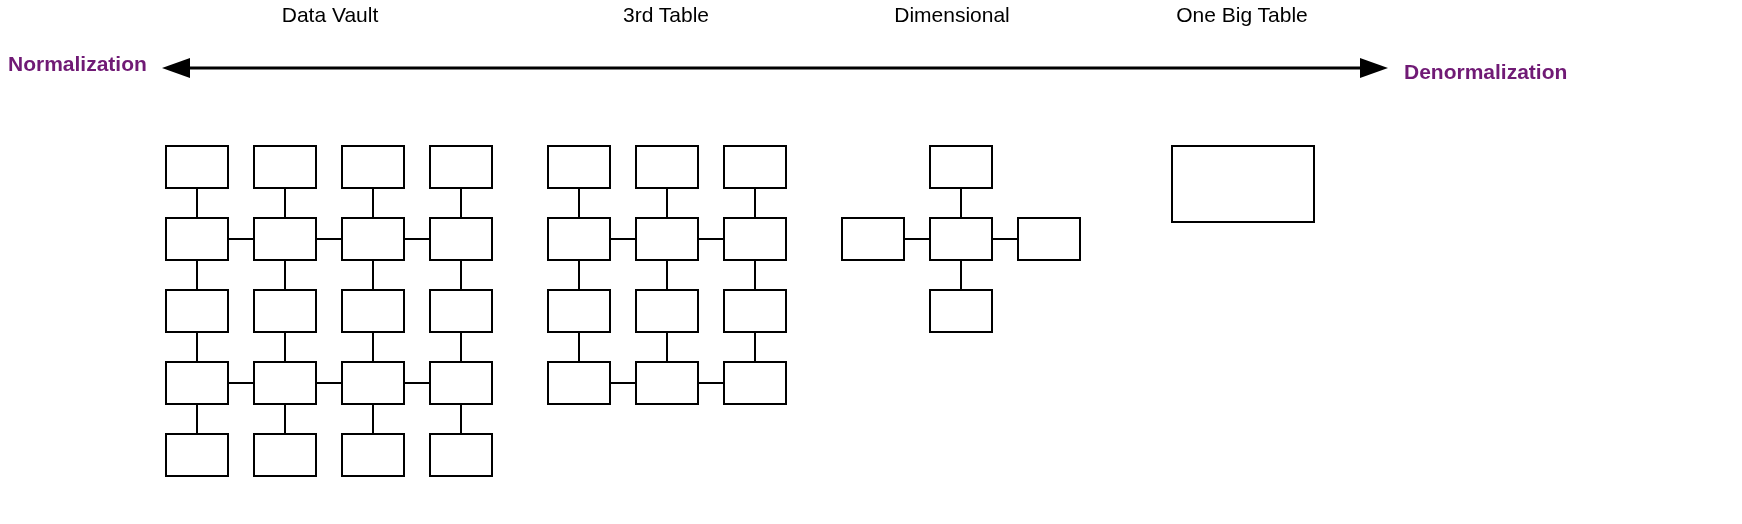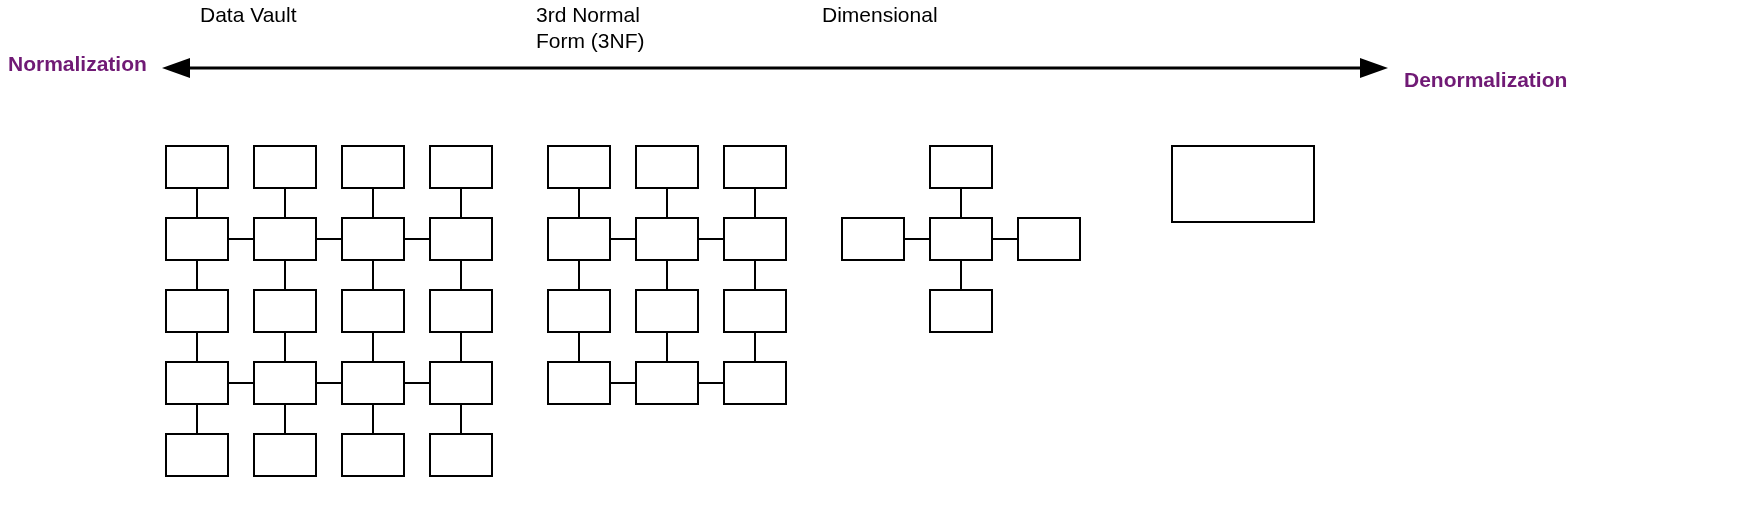--- a/index.html
+++ b/index.html
@@ -20,27 +20,27 @@
   }
   .axis-label {
     position: absolute;
     font-size: 21px;
     line-height: 24px;
     white-space: nowrap;
     color: #701a75;
     font-weight: bold;
   }
   #label-normalization { left: 8px; top: 52px; }
-  #label-denormalization { left: 1404px; top: 68px; }
+  #label-denormalization { left: 1404px; top: 60px; }
 
   .stage-label {
     position: absolute;
     font-size: 21px;
     line-height: 26px;
-    text-align: left;
+    text-align: center;
     color: #000;
     width: 260px;
   }
 
   #svg-layer {
     position: absolute;
     left: 0; top: 0;
     width: 1742px;
     height: 524px;
   }
@@ -52,29 +52,29 @@
 
   <div class="axis-label" id="label-normalization">Normalization</div>
 
   <div class="axis-label" id="label-denormalization">Denormalization</div>
 
   <div class="stage-label" id="stage-label-0" style="left:200px; top:2px;">
     <div>Data Vault</div>
   </div>
 
   <div class="stage-label" id="stage-label-1" style="left:536px; top:2px;">
-    <div>3rd Normal</div>
-    <div>Form (3NF)</div>
+    <div>3rd Table</div>
   </div>
 
   <div class="stage-label" id="stage-label-2" style="left:822px; top:2px;">
     <div>Dimensional</div>
   </div>
 
   <div class="stage-label" id="stage-label-3" style="left:1112px; top:2px;">
+    <div>One Big Table</div>
   </div>
 
   <svg id="svg-layer" viewBox="0 0 1742 524" xmlns="http://www.w3.org/2000/svg">
     <g id="axis-group">
       <line id="axis-line" x1="178" y1="68" x2="1372" y2="68" stroke="#000" stroke-width="3"></line>
       <polygon id="arrow-left" points="162,68 190,58 190,78" fill="#000"></polygon>
       <polygon id="arrow-right" points="1388,68 1360,58 1360,78" fill="#000"></polygon>
     </g>
     <g id="schema-dv">
         <line x1="197" y1="188" x2="197" y2="218" stroke="#000000" stroke-width="2"></line>

